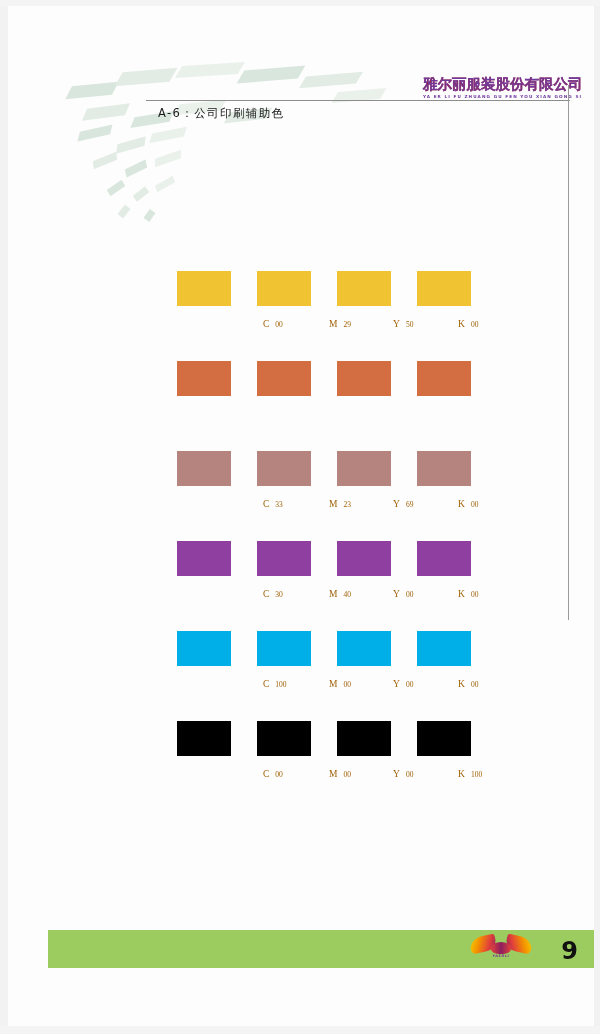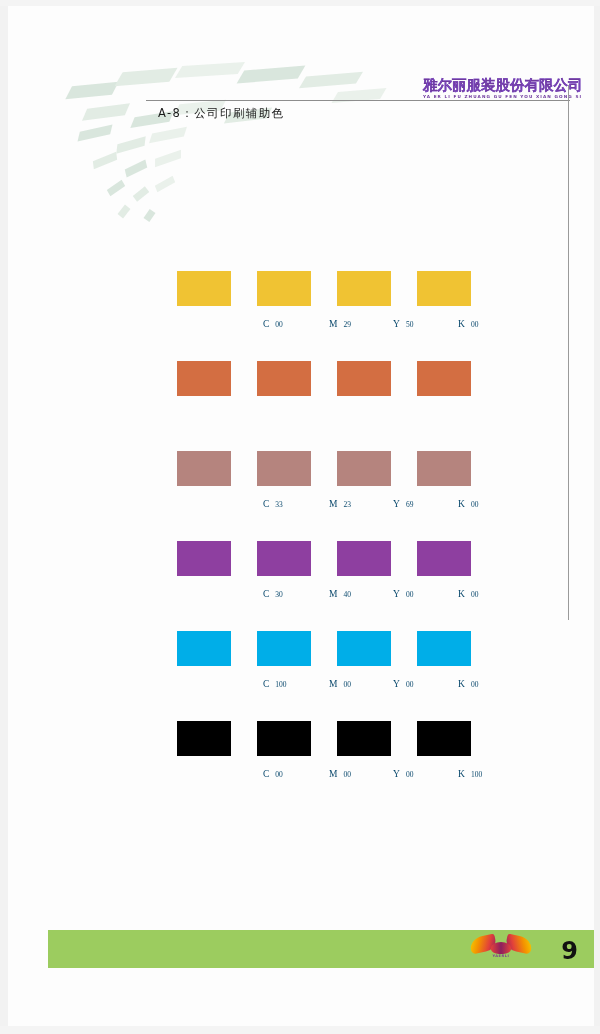--- a/index.html
+++ b/index.html
@@ -29,25 +29,25 @@
   .leaf.s1{background:#e2ece4;}
   .leaf.s2{background:#d9e6dd;}
   .leaf.s3{background:#eaf1eb;}
 
   
   .logo-box{
     position:absolute;right:22px;top:78px;width:155px;height:22px;
     text-align:right;
   }
   .logo-cn{
-    font-family:Liberation Serif, serif;
+    font-family:Liberation Mono, monospace;
     font-weight:bold;
     font-size:14.5px;
     letter-spacing:0px;
-    color:#8b5cf6;
+    color:#b91c1c;
     line-height:15px;
     white-space:nowrap;
     -webkit-text-stroke:0.2px #6f3a9e;
   }
   .logo-py{
     font-family:"DejaVu Sans", sans-serif;
     font-weight:bold;
     font-size:4.2px;
     letter-spacing:1.1px;
     color:#6f3a9e;
@@ -82,21 +82,21 @@
   .sw:nth-child(1){left:0px;}
   .sw:nth-child(2){left:80px;}
   .sw:nth-child(3){left:160px;}
   .sw:nth-child(4){left:240px;}
   .cmyk{
     position:absolute;top:42px;left:0;width:300px;height:14px;
   }
   .ch{
     position:absolute;
     font-family:"Liberation Serif", serif;
-    color:#0c4a6e;
+    color:#a16207;
     white-space:nowrap;
   }
   .ch .k{font-size:9.5px;}
   .ch .v{font-size:7.5px;margin-left:6px;}
   .ch:nth-child(1){left:86px;}
   .ch:nth-child(2){left:152px;text-align:center;}
   .ch:nth-child(3){left:216px;}
   .ch:nth-child(4){left:281px;}
 
   
@@ -178,21 +178,21 @@
   </div>
 
   <div class="logo-box">
     <div class="logo-cn">雅尔丽服装股份有限公司</div>
     <div class="logo-py">YA ER LI FU ZHUANG GU FEN YOU XIAN GONG SI</div>
   </div>
 
   <div class="rule"></div>
   <div class="vline"></div>
 
-  <div class="page-title">A-8：公司印刷辅助色</div>
+  <div class="page-title">A-6：公司印刷辅助色</div>
 
   <div class="grid">
 
     <div class="row">
       <div class="swatches">
         <div class="sw" style="background-color: rgb(240, 195, 51);"></div>
         <div class="sw" style="background-color: rgb(240, 195, 51);"></div>
         <div class="sw" style="background-color: rgb(240, 195, 51);"></div>
         <div class="sw" style="background-color: rgb(240, 195, 51);"></div>
       </div>

